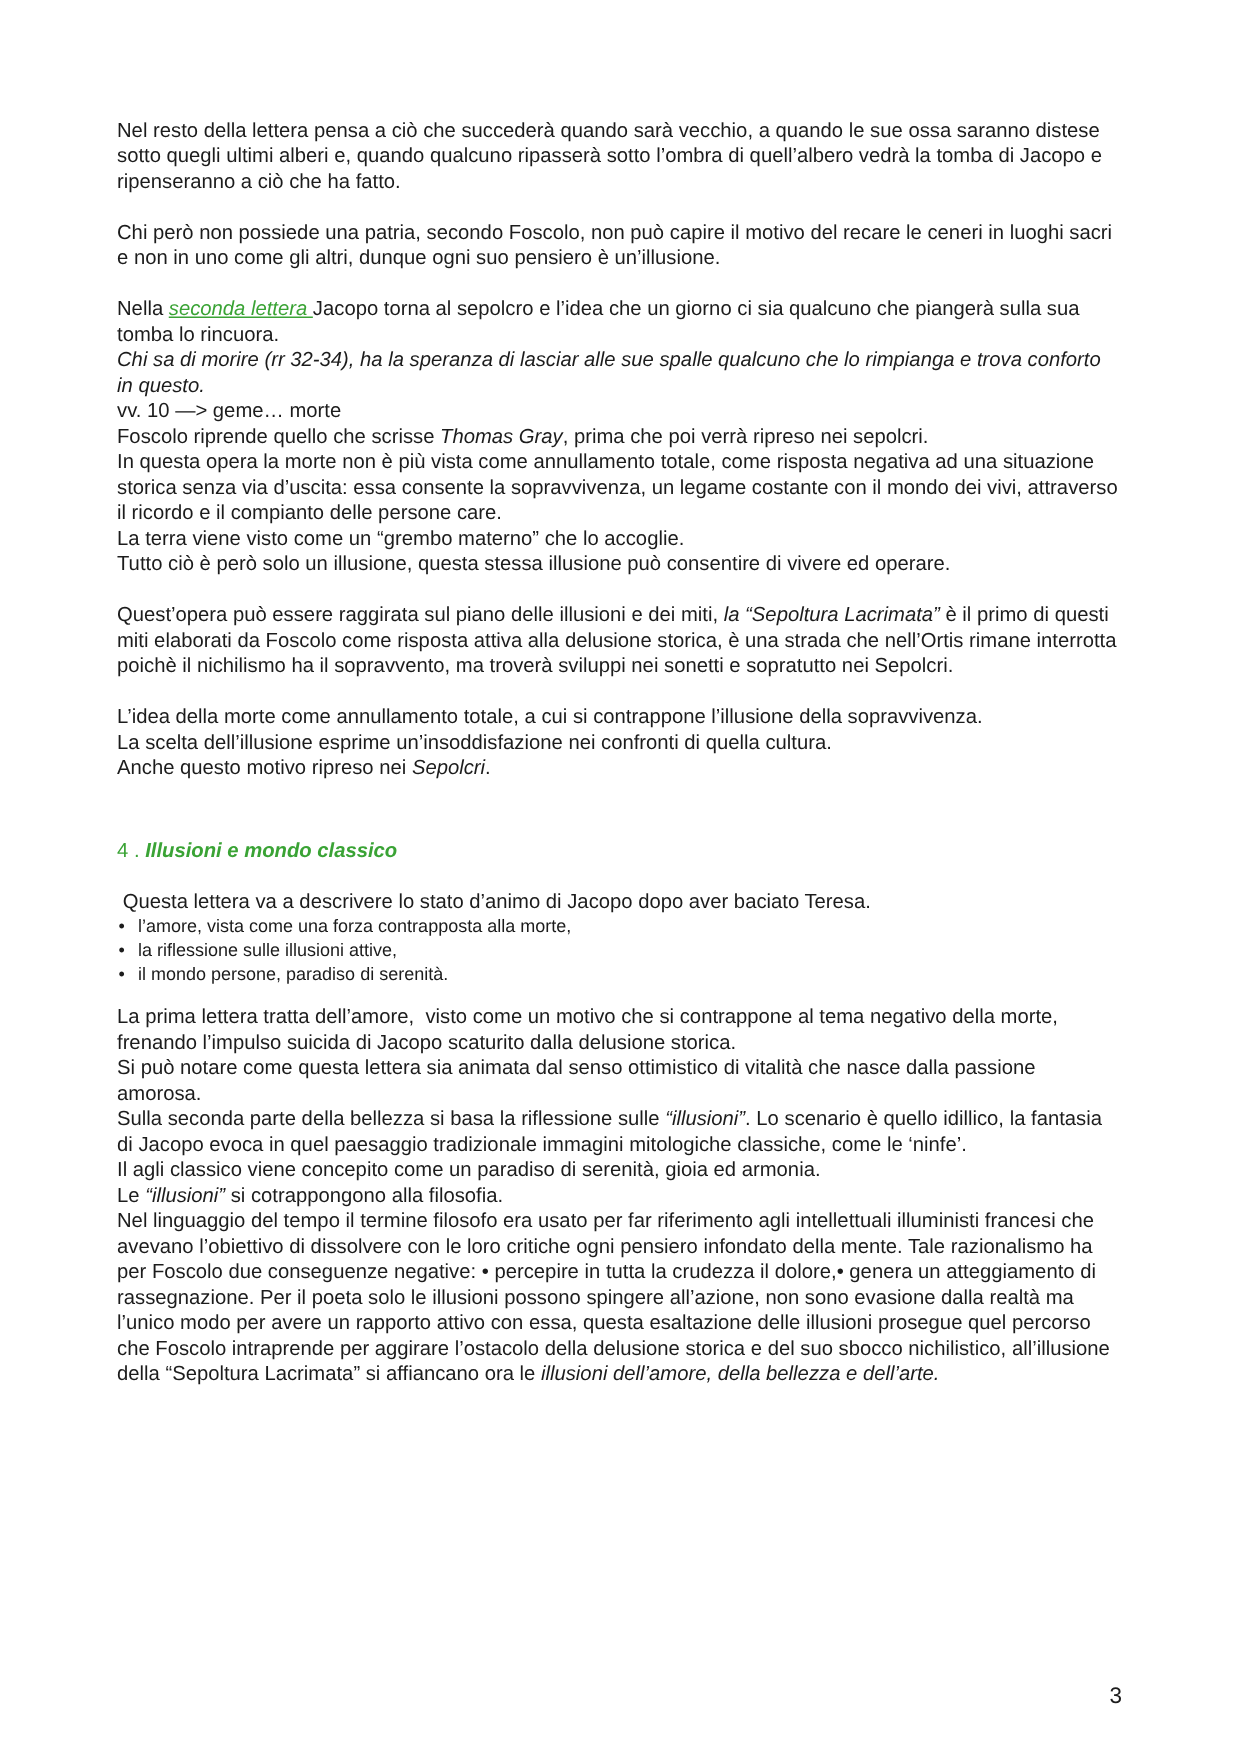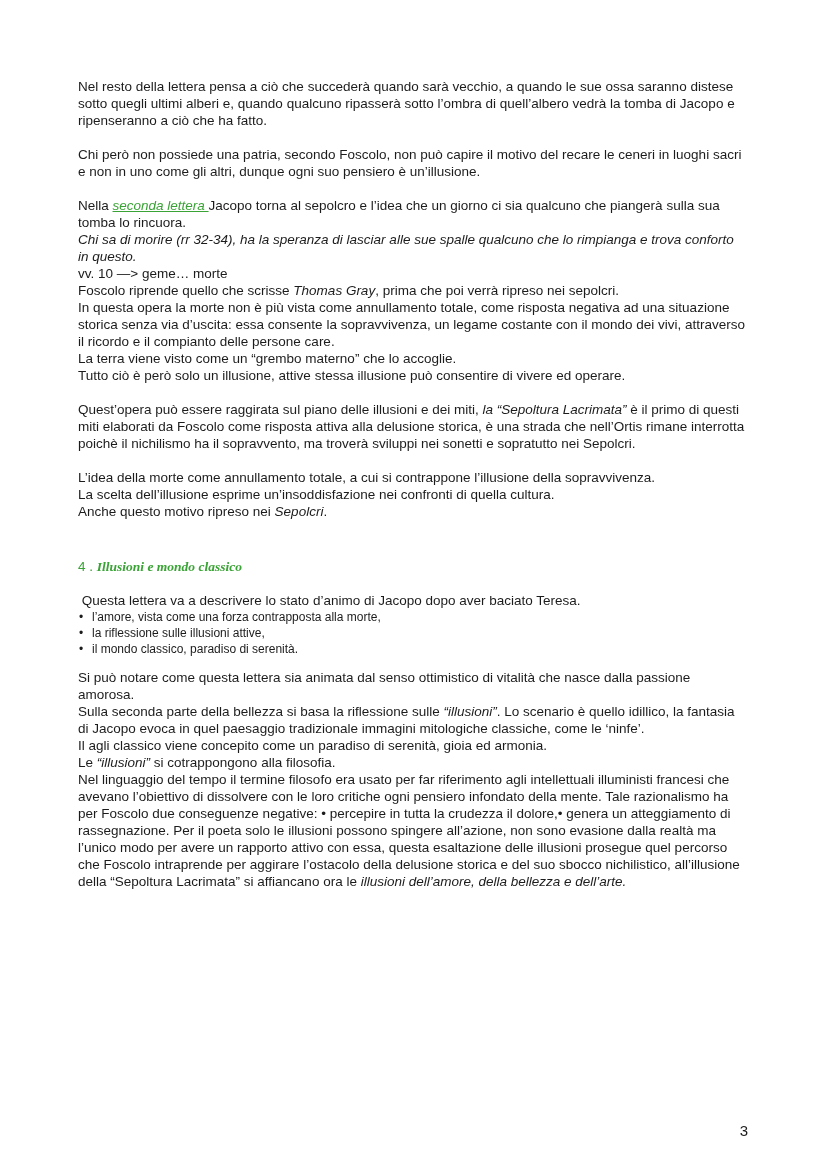--- a/index.html
+++ b/index.html
@@ -15,21 +15,21 @@
     overflow: hidden;
   }
   .para {
     margin: 0;
     font-size: 13.5px;
     line-height: 17px;
     white-space: pre-wrap;
   }
   .spacer { width: 100%; }
   .i { font-style: italic; }
-  .b { font-weight: 700; font-family: Liberation Serif, serif; }
+  .b { font-weight: 700; }
   .g { color: var(--green, #3aa335); }
   .u { text-decoration: underline; }
   .bullets {
     margin: 0;
     padding: 0;
     list-style: none;
   }
   .bullets li {
     font-size: 12px;
     line-height: 16px;
@@ -58,37 +58,38 @@
       <p class="para"><span>Nel resto della lettera pensa a ciò che succederà quando sarà vecchio, a quando le sue ossa saranno distese sotto quegli ultimi alberi e, quando qualcuno ripasserà sotto l’ombra di quell’albero vedrà la tomba di Jacopo e ripenseranno a ciò che ha fatto.</span></p>
       <div class="spacer" style="height: 17px;"></div>
       <p class="para"><span>Chi però non possiede una patria, secondo Foscolo, non può capire il motivo del recare le ceneri in luoghi sacri e non in uno come gli altri, dunque ogni suo pensiero è un’illusione.</span></p>
       <div class="spacer" style="height: 17px;"></div>
       <p class="para"><span>Nella </span><span class="g u i">seconda lettera </span><span>Jacopo torna al sepolcro e l’idea che un giorno ci sia qualcuno che piangerà sulla sua tomba lo rincuora.</span></p>
       <p class="para"><span class="i">Chi sa di morire (rr 32-34), ha la speranza di lasciar alle sue spalle qualcuno che lo rimpianga e trova conforto in questo.</span></p>
       <p class="para"><span>vv. 10 —&gt; geme… morte</span></p>
       <p class="para"><span>Foscolo riprende quello che scrisse </span><span class="i">Thomas Gray</span><span>, prima che poi verrà ripreso nei sepolcri.</span></p>
       <p class="para"><span>In questa opera la morte non è più vista come annullamento totale, come risposta negativa ad una situazione storica senza via d’uscita: essa consente la sopravvivenza, un legame costante con il mondo dei vivi, attraverso il ricordo e il compianto delle persone care.</span></p>
       <p class="para"><span>La terra viene visto come un “grembo materno” che lo accoglie.</span></p>
-      <p class="para"><span>Tutto ciò è però solo un illusione, attive stessa illusione può consentire di vivere ed operare.</span></p>
+      <p class="para"><span>Tutto ciò è però solo un illusione, questa stessa illusione può consentire di vivere ed operare.</span></p>
       <div class="spacer" style="height: 17px;"></div>
       <p class="para"><span>Quest’opera può essere raggirata sul piano delle illusioni e dei miti, </span><span class="i">la “Sepoltura Lacrimata”</span><span> è il primo di questi miti elaborati da Foscolo come risposta attiva alla delusione storica, è una strada che nell’Ortis rimane interrotta poichè il nichilismo ha il sopravvento, ma troverà sviluppi nei sonetti e sopratutto nei Sepolcri.</span></p>
       <div class="spacer" style="height: 17px;"></div>
       <p class="para"><span>L’idea della morte come annullamento totale, a cui si contrappone l’illusione della sopravvivenza.</span></p>
       <p class="para"><span>La scelta dell’illusione esprime un’insoddisfazione nei confronti di quella cultura.</span></p>
       <p class="para"><span>Anche questo motivo ripreso nei </span><span class="i">Sepolcri</span><span>.</span></p>
       <div class="spacer" style="height: 38px;"></div>
       <p class="para"><span class="g">4 . </span><span class="g b i">Illusioni e mondo classico</span></p>
       <div class="spacer" style="height: 17px;"></div>
       <p class="para"><span> Questa lettera va a descrivere lo stato d’animo di Jacopo dopo aver baciato Teresa.</span></p>
       <ul class="bullets">
         <li><span class="marker">•</span><span>l’amore, vista come una forza contrapposta alla morte,</span></li>
         <li><span class="marker">•</span><span>la riflessione sulle illusioni attive,</span></li>
-        <li><span class="marker">•</span><span>il mondo classico, paradiso di serenità.</span></li>
+        <li><span class="marker">•</span><span>il mondo persone, paradiso di serenità.</span></li>
       </ul>
       <div class="spacer" style="height: 12px;"></div>
+      <p class="para"><span>La prima lettera tratta dell’amore,  visto come un motivo che si contrappone al tema negativo della morte, frenando l’impulso suicida di Jacopo scaturito dalla delusione storica.</span></p>
       <p class="para"><span>Si può notare come questa lettera sia animata dal senso ottimistico di vitalità che nasce dalla passione amorosa.</span></p>
       <p class="para"><span>Sulla seconda parte della bellezza si basa la riflessione sulle </span><span class="i">“illusioni”</span><span>. Lo scenario è quello idillico, la fantasia di Jacopo evoca in quel paesaggio tradizionale immagini mitologiche classiche, come le ‘ninfe’.</span></p>
       <p class="para"><span>Il agli classico viene concepito come un paradiso di serenità, gioia ed armonia.</span></p>
       <p class="para"><span>Le </span><span class="i">“illusioni”</span><span> si cotrappongono alla filosofia.</span></p>
       <p class="para"><span>Nel linguaggio del tempo il termine filosofo era usato per far riferimento agli intellettuali illuministi francesi che avevano l’obiettivo di dissolvere con le loro critiche ogni pensiero infondato della mente. Tale razionalismo ha per Foscolo due conseguenze negative: • percepire in tutta la crudezza il dolore,• genera un atteggiamento di rassegnazione. Per il poeta solo le illusioni possono spingere all’azione, non sono evasione dalla realtà ma l’unico modo per avere un rapporto attivo con essa, questa esaltazione delle illusioni prosegue quel percorso che Foscolo intraprende per aggirare l’ostacolo della delusione storica e del suo sbocco nichilistico, all’illusione della “Sepoltura Lacrimata” si affiancano ora le </span><span class="i">illusioni dell’amore, della bellezza e dell’arte.</span></p>
     </div>
   <div class="page-number">3</div>
 </div>
 
 </body></html>

